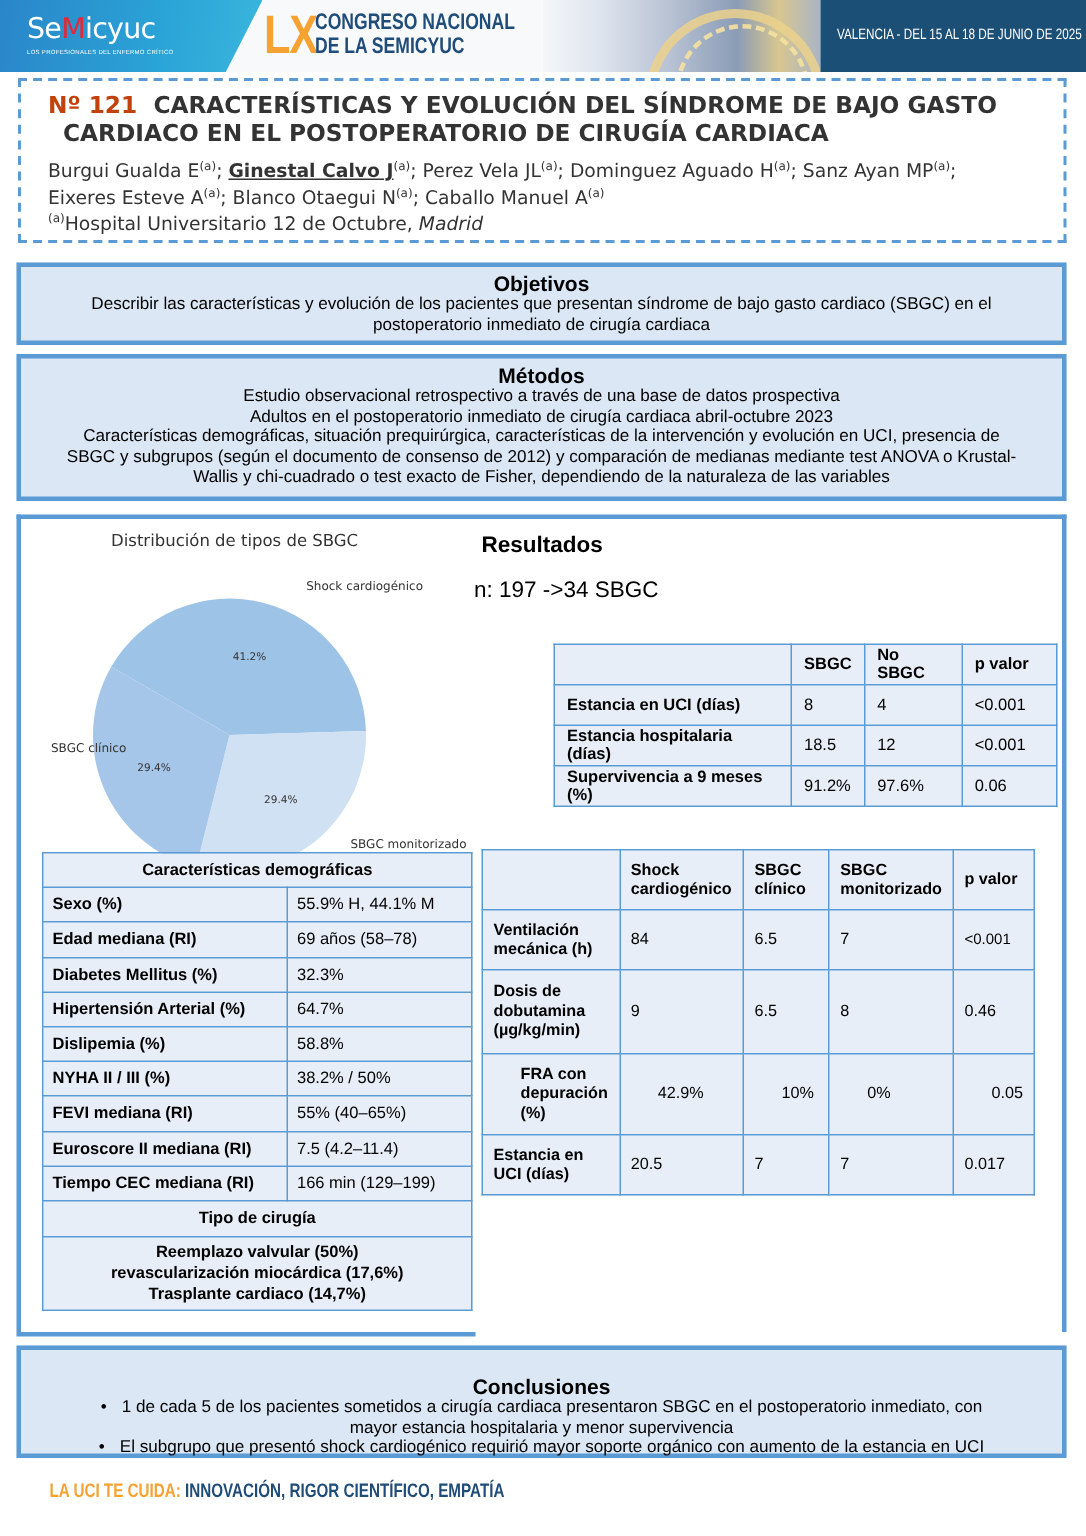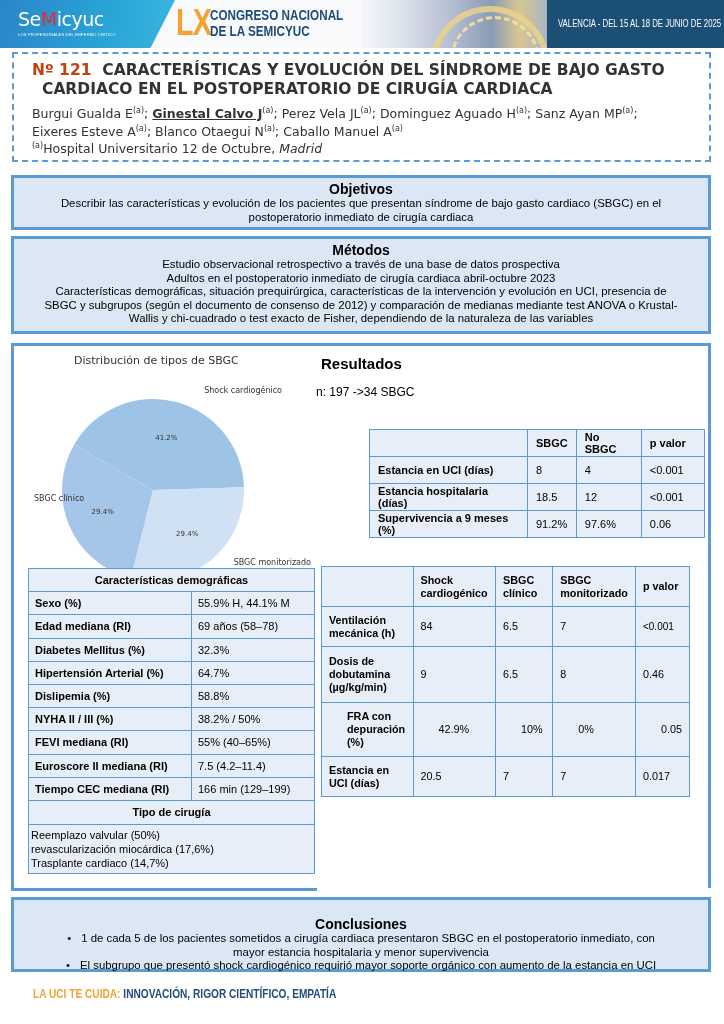--- a/index.html
+++ b/index.html
@@ -47,21 +47,21 @@
   .section { position: absolute; left: 11px; width: 700px; background: #dbe7f4; border: 3px solid #5b9bd5; text-align: center; }
   .section h2 { font-size: 14px; font-weight: bold; color: #000; line-height: 16px; }
   .section p { font-size: 11.4px; line-height: 13.6px; color: #000; }
   #objetivos { top: 175px; height: 55px; padding-top: 3px; }
   #metodos { top: 236px; height: 98px; padding-top: 3px; }
 
   #resultados { position: absolute; left: 11px; top: 343px; width: 700px; height: 545px; background: #ffffff;
     border: 3px solid #5b9bd5; border-bottom: none; border-right-width: 3px; }
   #resultados .res-bottom-left { position: absolute; left: -3px; bottom: -3px; width: 306px; height: 3px; background: #5b9bd5; }
   .res-title { position: absolute; left: 307px; top: 9px; font-size: 15px; font-weight: bold; }
-  .res-n { position: absolute; left: 302px; top: 39px; font-size: 12px; }
+  .res-n { position: absolute; left: 302px; top: 39px; font-size: 15px; }
 
   
   .pie-title { position: absolute; left: 60px; top: 8px; font-family: "DejaVu Sans", sans-serif; font-size: 11px; color: #333; }
   #pie-svg { position: absolute; left: 0; top: 0; width: 310px; height: 225px; }
   .pie-label { font-family: "DejaVu Sans", sans-serif; font-size: 8px; fill: #333; }
   .pie-pct { font-family: "DejaVu Sans", sans-serif; font-size: 7px; fill: #333; }
 
   
   table { border-collapse: collapse; font-family: "Liberation Sans", sans-serif; }
   .tbl td, .tbl th { border: 1px solid #5b9bd5; background: #e8eef7; font-size: 11px; text-align: left; vertical-align: middle; color: #000; }
@@ -70,21 +70,21 @@
 
   #tbl-sbgc { position: absolute; left: 355px; top: 83px; width: 336px; }
   #tbl-sbgc td, #tbl-sbgc th { height: 27px; padding: 0 8px; }
   #tbl-sbgc col.c1 { width: 158px; }
   #tbl-sbgc col.c2 { width: 48px; }
   #tbl-sbgc col.c3 { width: 65px; }
 
   #tbl-demo { position: absolute; left: 14px; top: 222px; width: 287px; }
   #tbl-demo td, #tbl-demo th { height: 23.2px; padding: 0 6px; }
   #tbl-demo th { text-align: center; }
-  #tbl-demo td.center { font-weight: normal; line-height: 14px; padding: 3px 2px; }
+  #tbl-demo td.center { text-align: center; font-weight: bold; line-height: 14px; padding: 3px 2px; }
   #tbl-demo th.sub { height: 24px; }
 
   #tbl-sub { position: absolute; left: 307px; top: 220px; width: 369px; }
   #tbl-sub td, #tbl-sub th { padding: 3px 7px; line-height: 13px; font-size: 10.8px; }
   #tbl-sub th { height: 40px; }
   #tbl-sub col.a { width: 93px; }
   #tbl-sub col.b { width: 84px; }
   #tbl-sub col.c { width: 69px; }
   #tbl-sub col.d { width: 81px; }
   #tbl-sub col.e { width: 42px; }

